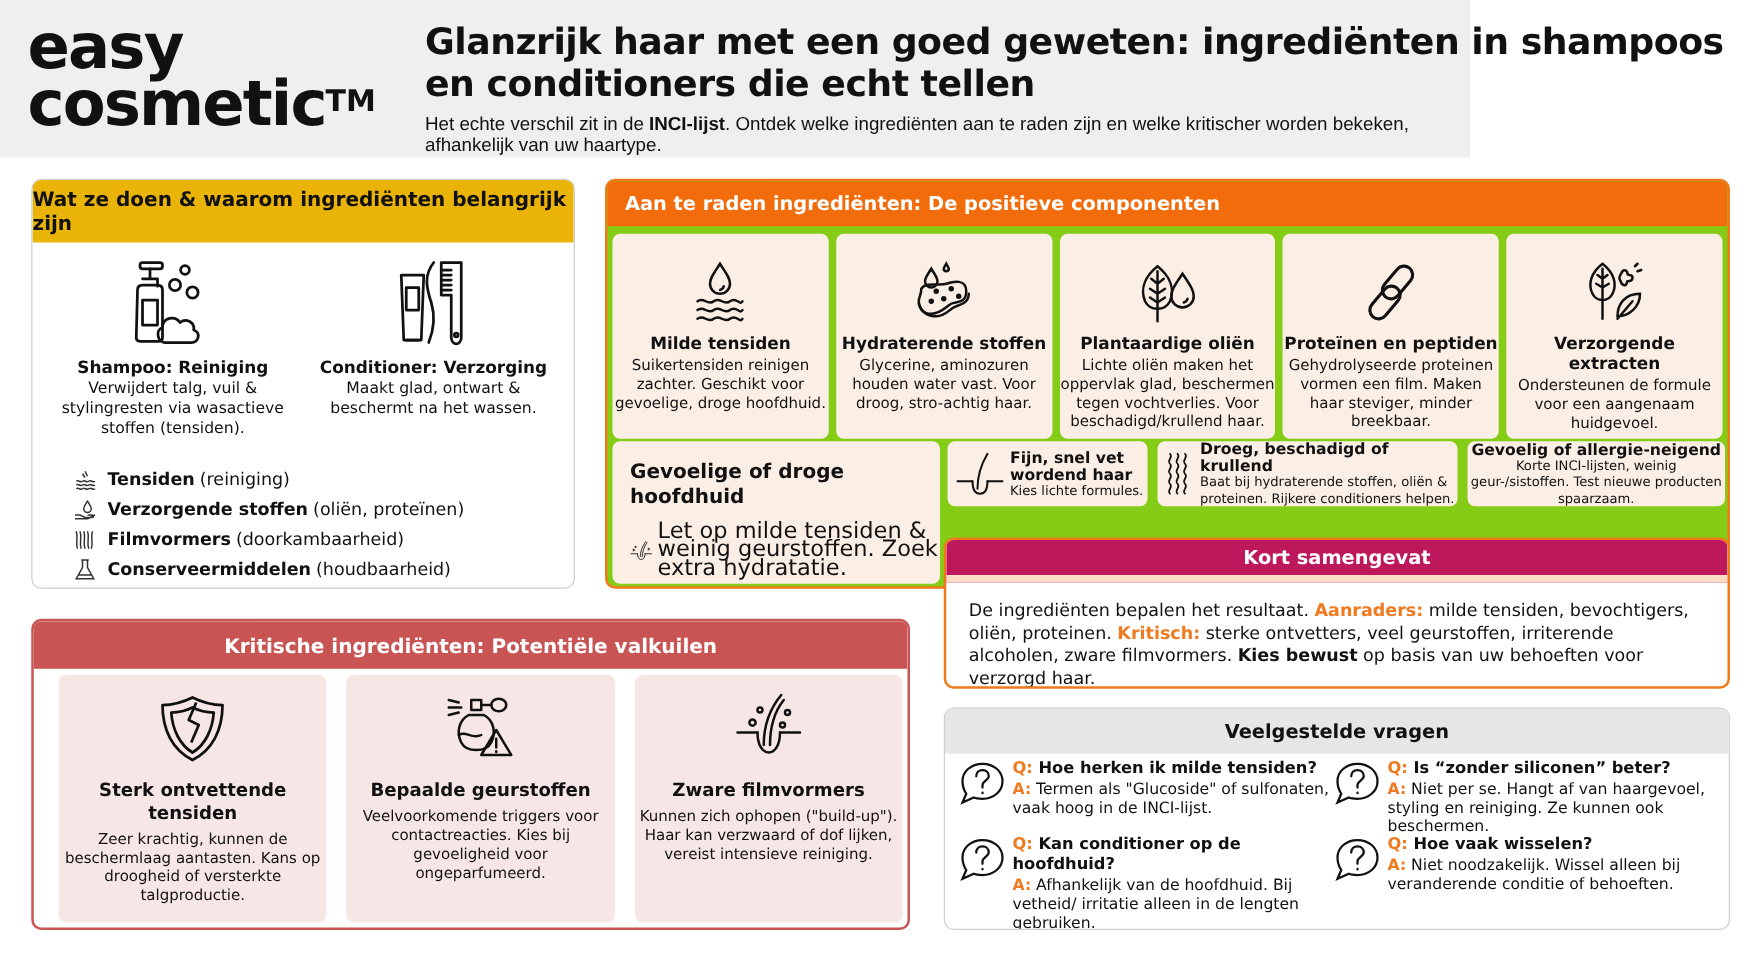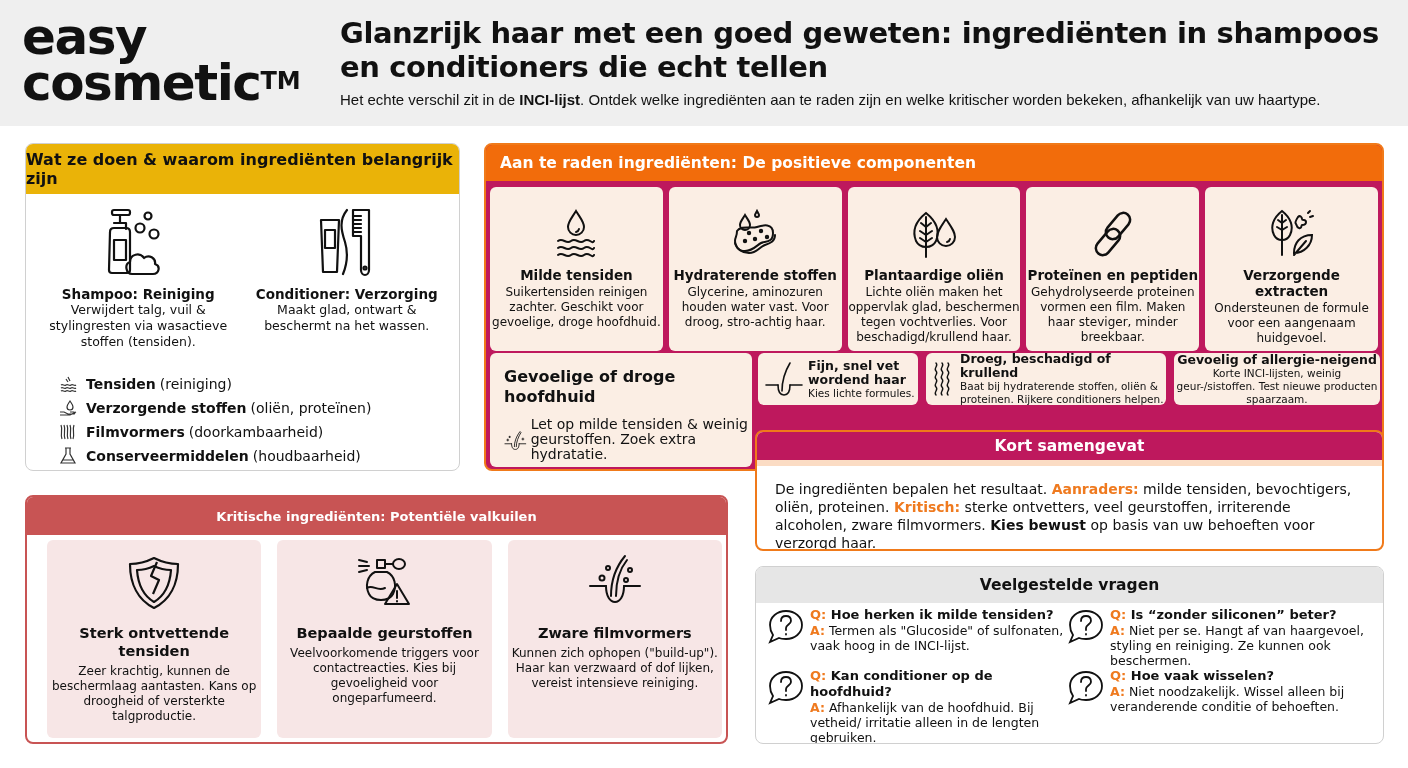--- a/index.html
+++ b/index.html
@@ -1,56 +1,56 @@
 <!DOCTYPE html>
 <html><head>
 <meta charset="utf-8">
 <style>
 *{box-sizing:border-box;margin:0;padding:0}
 body{width:1408px;height:768px;background:#fff;font-family:"DejaVu Sans","Liberation Sans",sans-serif;color:#111;overflow:hidden;position:relative}
-.header{position:absolute;left:0;top:0;width:1408px;height:126px;background:#efefef}
+.header{position:absolute;left:0;top:0;width:1176px;height:126px;background:#efefef}
 .logo{position:absolute;left:22px;top:14px;font-family:"DejaVu Sans",sans-serif;font-weight:bold;font-size:50px;line-height:46px;letter-spacing:-1.5px;color:#111}
 .logo sup{font-size:24px;vertical-align:top;position:relative;top:-2px;letter-spacing:0}
 .title{position:absolute;left:340px;top:16px;width:1060px;font-weight:bold;font-size:29px;line-height:34px;letter-spacing:-0.4px}
 .subtitle{position:absolute;left:340px;top:91px;font-family:"Liberation Sans",sans-serif;font-size:15px;color:#111}
 .subtitle b{font-weight:bold}
 .panel{position:absolute;border-radius:8px;overflow:hidden}
 .p-what{left:25px;top:143px;width:435px;height:328px;border:1.5px solid #d0d0d0;background:#fff}
 .p-what .ph{background:#eab308;height:50px;display:flex;align-items:center;justify-content:center;font-weight:bold;font-size:16px}
 .twocol{display:flex;justify-content:space-around;padding:12px 8px 0}
 .twocol .col{width:200px;text-align:center}
 .twocol .col svg{height:72px;width:80px}
 .twocol .ct{font-weight:bold;font-size:13.5px;margin-top:4px}
 .twocol .cd{font-size:12.5px;line-height:16px}
 .flist{padding:22px 0 0 32px}
 .flist .fi{display:flex;align-items:center;height:24px;font-size:14px}
 .flist .fi svg{width:20px;height:20px;margin-right:8px}
 .flist b{font-weight:bold;margin-right:4px}
-.p-good{left:484px;top:143px;width:900px;height:328px;border:2px solid #f07a1a;background:#be185d}
+.p-good{left:484px;top:143px;width:900px;height:328px;border:2px solid #f07a1a;background:#84cc16}
 .p-good .ph{background:#f26c0b;height:36px;color:#fff;font-weight:bold;font-size:15.5px;display:flex;align-items:center;padding-left:14px}
 .gcards{display:flex;gap:6px;padding:6px 4px 0 4px}
 .gcard{flex:1;background:#fbeee4;border-radius:6px;height:164px;text-align:center;padding-top:20px}
 .gcard svg{width:56px;height:54px}
 .gcard .gt{font-weight:bold;font-size:13.5px;margin-top:2px}
 .gcard .gd{font-size:12px;line-height:15px;margin-top:2px}
 .hcards{position:absolute;top:208px;left:4px;right:4px;height:56px}
 .hc{position:absolute;background:#fbeee4;border-radius:6px;height:52px;display:flex;align-items:center}
 .hc .ht{font-weight:bold;font-size:12.5px;line-height:14px}
 .hc .hd{font-size:10.5px;line-height:13px}
 .hc-big{left:0;width:262px;height:114px;top:0;display:block;padding:14px 0 0 14px}
 .hc-big .ht{font-size:16px;line-height:20px}
 .hc-big .row{display:flex;align-items:center;margin-top:10px}
 .hc-big .row svg{width:48px;height:44px;margin-right:4px}
-.hc-big .hd{font-size:14px;line-height:15px}
+.hc-big .hd{font-size:18px;line-height:15px}
 .p-sum{left:755px;top:430px;width:629px;height:121px;border:2px solid #f07a1a;background:#fff}
 .p-sum .ph{background:#be185d;height:34px;color:#fff;font-weight:bold;font-size:15.5px;display:flex;align-items:center;justify-content:center;border-bottom:6px solid #fbdcc4}
 .p-sum .pb{padding:14px 18px 0 18px;font-size:14px;line-height:18px}
 .or{color:#ef7a1f;font-weight:bold}
 .p-crit{left:25px;top:495px;width:703px;height:249px;border:2px solid #c85454;background:#fff}
-.p-crit .ph{background:#c85454;height:38px;color:#fff;font-weight:bold;font-size:13px;display:flex;align-items:center;justify-content:center}
+.p-crit .ph{background:#c85454;height:38px;color:#fff;font-weight:bold;font-size:16px;display:flex;align-items:center;justify-content:center}
 .ccards{display:flex;gap:16px;padding:5px 4px 0 20px}
 .ccard{flex:1;background:#f7e6e6;border-radius:6px;height:198px;text-align:center;padding-top:14px}
 .ccard svg{width:58px;height:58px}
 .ccard .ct{font-weight:bold;font-size:14.5px;line-height:18px;margin-top:8px}
 .ccard .cd{font-size:12px;line-height:15px;margin-top:4px}
 .p-faq{left:755px;top:566px;width:629px;height:178px;border:1.5px solid #d0d0d0;background:#fff}
 .p-faq .ph{background:#e6e6e6;height:36px;display:flex;align-items:center;justify-content:center;font-weight:bold;font-size:15.5px}
 .faqgrid{display:grid;grid-template-columns:300px 310px;padding:4px 0 0 10px}
 .fq{display:flex}
 .fq svg{width:40px;height:40px;flex:none;margin-right:4px}

